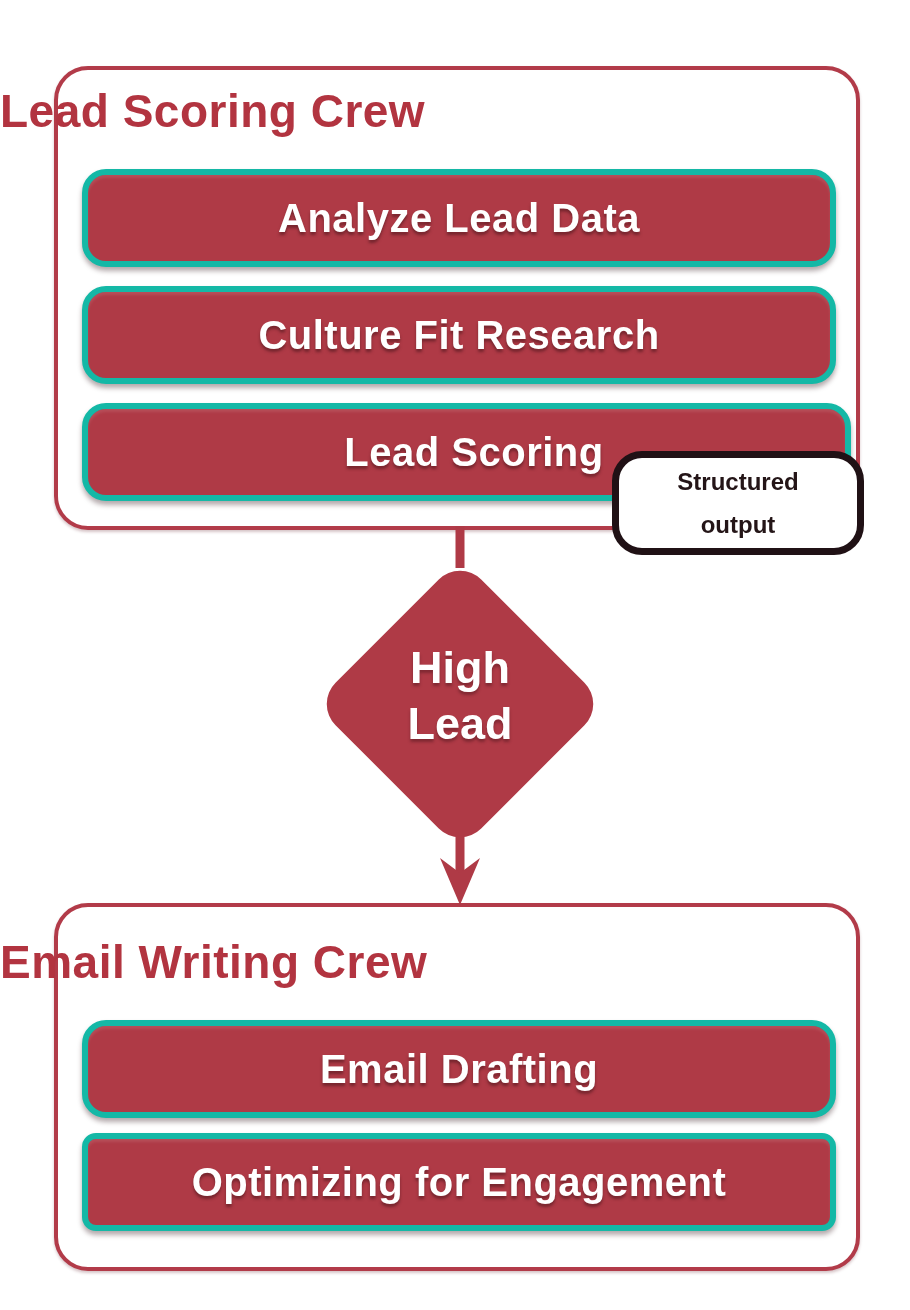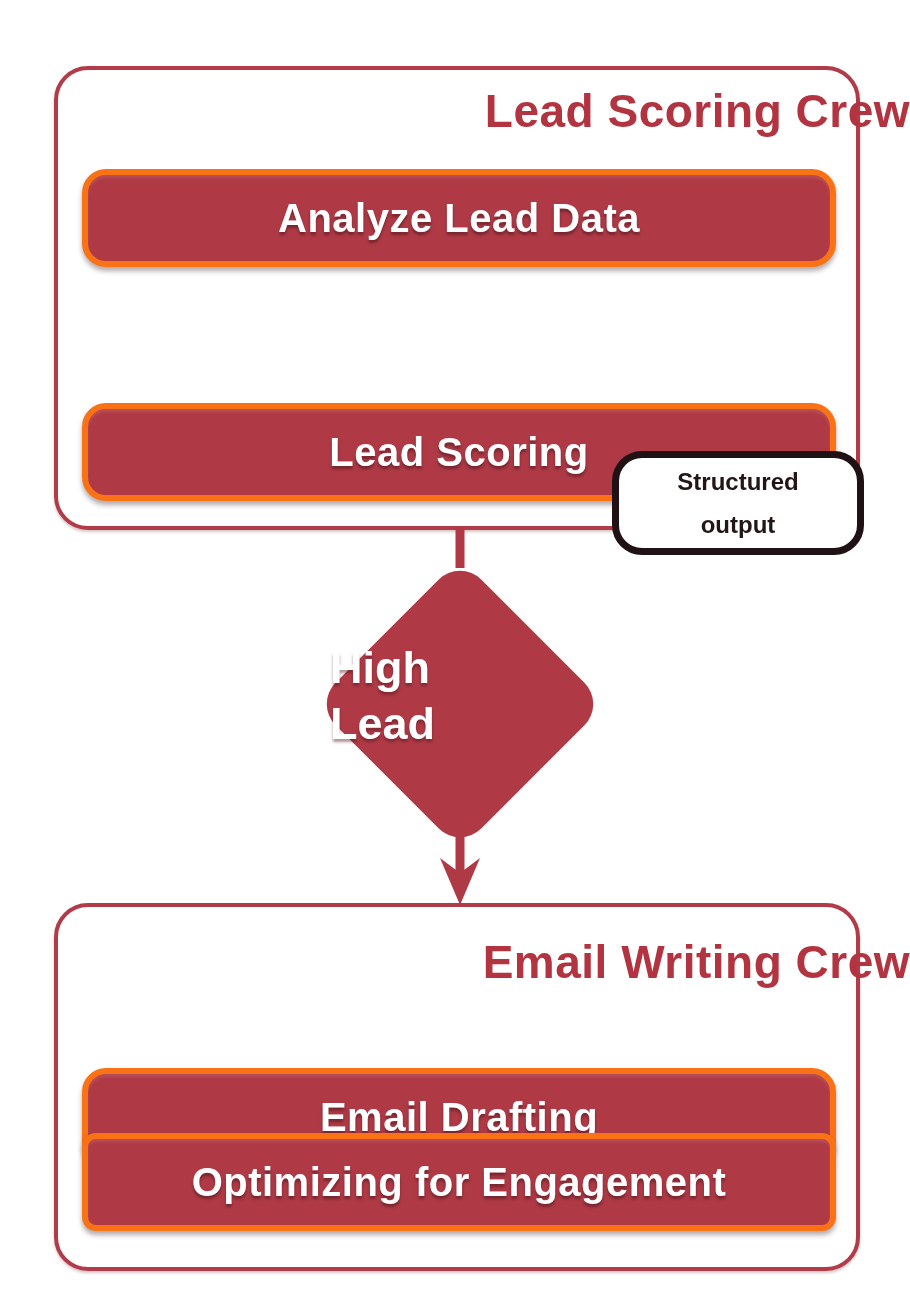--- a/index.html
+++ b/index.html
@@ -27,57 +27,57 @@
     box-shadow: 0 2px 3px rgba(90,20,30,0.25);
     z-index: 1;
   }
   .crew-box.box1 { top: 66px;  height: 456px; }
   .crew-box.box2 { top: 903px; height: 360px; }
 
   .crew-title {
     position: absolute;
     left: 0;
     width: 100%;
-    text-align: right;
+    text-align: left;
     font-size: 46px;
     font-weight: 700;
     letter-spacing: 0.5px;
     color: #B23440;
     z-index: 2;
   }
   .crew-title.t1 { top: 84px; }
   .crew-title.t2 { top: 919px; margin-top: 16px; }
 
   
   .task-btn {
     position: absolute;
     left: 82px;
     width: 742px;               
     height: 86px;               
     background: #AF3A46;
-    border: 6px solid #f97316;
+    border: 6px solid #14b8a6;
     border-radius: 24px;
     box-shadow: 0 4px 5px rgba(40,12,18,0.35), inset 0 3px 3px rgba(255,255,255,0.10);
     display: flex;
     align-items: center;
     justify-content: center;
     z-index: 2;
   }
   .task-btn .task-label {
     color: #ffffff;
     font-size: 40px;
     font-weight: 700;
     letter-spacing: 0.5px;
     text-shadow: 0 3px 3px rgba(70,20,26,0.55);
     white-space: nowrap;
   }
   .task-btn.r1 { top: 169px; }
   .task-btn.r2 { top: 286px; }
-  .task-btn.r3 { top: 403px; }
-  .task-btn.r4 { top: 1068px; }
+  .task-btn.r3 { top: 403px; padding-left: 15px; }
+  .task-btn.r4 { top: 1020px; }
   .task-btn.r5 { top: 1133px; border-radius: 14px; }
 
   
   .callout {
     position: absolute;
     left: 612px;
     top: 451px;
     width: 238px;               
     height: 90px;               
     background: #ffffff;
@@ -107,21 +107,21 @@
     background: #AF3A46;
     border-radius: 30px;
     transform: rotate(45deg);
     z-index: 2;
   }
   .diamond-label {
     position: absolute;
     left: 330px;
     top: 640px;
     width: 260px;
-    text-align: left;
+    text-align: center;
     z-index: 3;
   }
   .diamond-label .decision-line {
     color: #ffffff;
     font-size: 45px;
     font-weight: 700;
     line-height: 56px;
     text-shadow: 0 3px 3px rgba(70,20,26,0.45);
   }
 
@@ -138,20 +138,23 @@
 </head>
 <body>
 
 <div class="page">
 
   <div class="crew-box box1"></div>
   <div class="crew-title t1">Lead Scoring Crew</div>
 
   <div class="task-btn r1">
     <span class="task-label">Analyze Lead Data</span>
+  </div>
+  <div class="task-btn r2">
+    <span class="task-label">Culture Fit Research</span>
   </div>
   <div class="task-btn r3">
     <span class="task-label">Lead Scoring</span>
   </div>
 
   <div class="callout">
     <span class="callout-line">Structured</span>
     <span class="callout-line">output</span>
   </div>
 

